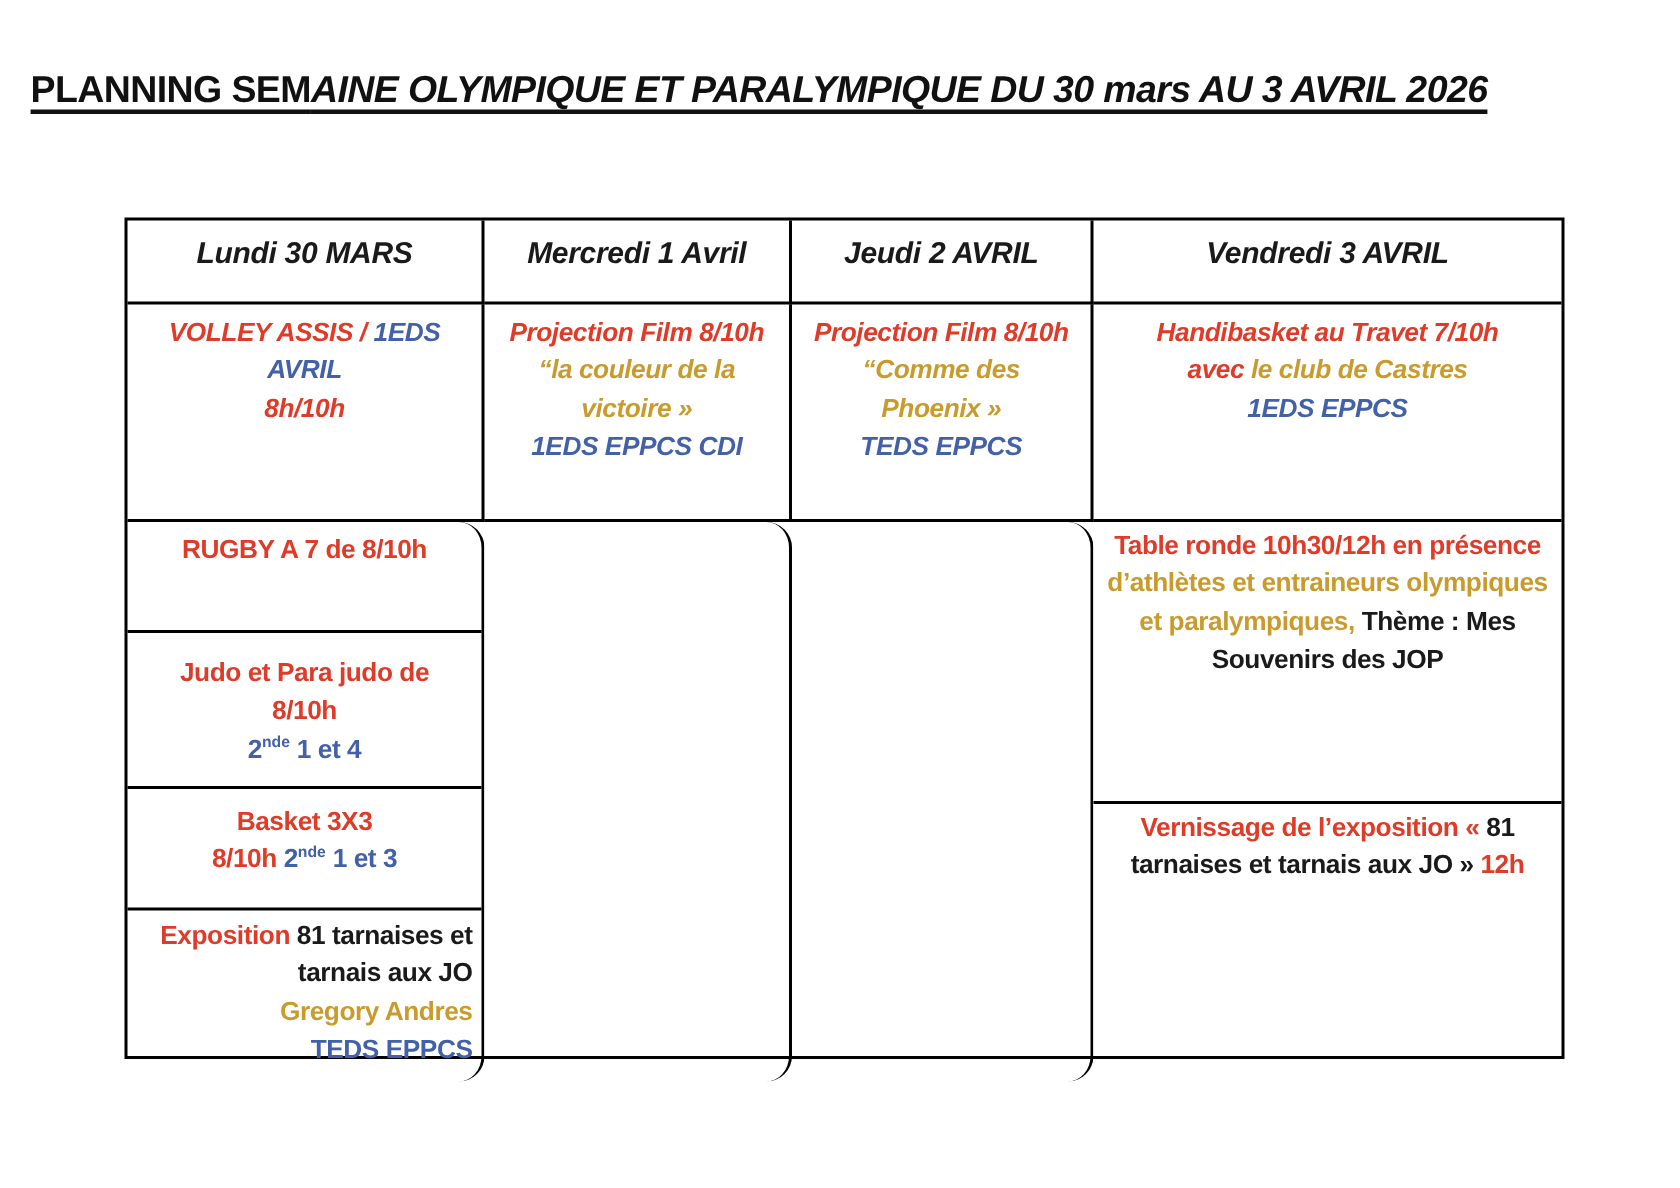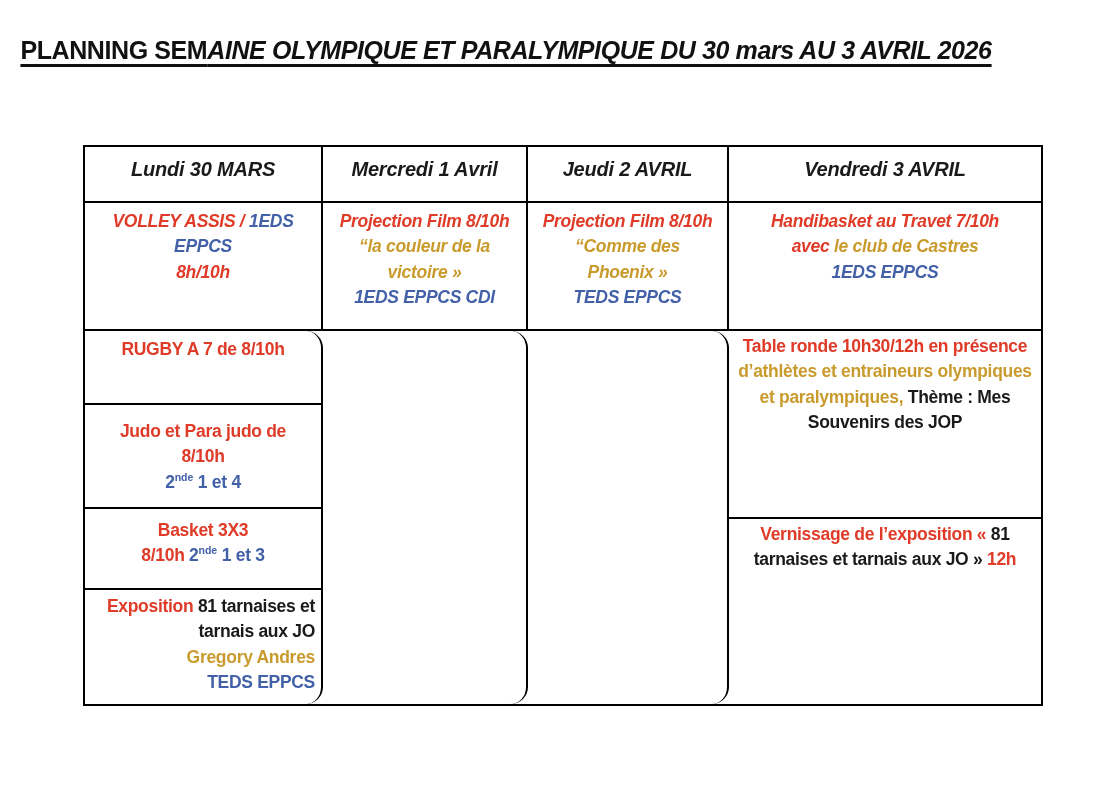--- a/index.html
+++ b/index.html
@@ -3,21 +3,21 @@
 <meta charset="utf-8">
 <style>
   html,body{margin:0;padding:0;}
   body{
     width:1120px;height:792px;background:#ffffff;
     font-family:"Liberation Sans","DejaVu Sans",sans-serif;
     position:relative;overflow:hidden;
     color:#1a1a1a;
   }
   .title{
-    position:absolute;top:36px;left:0;width:1012px;
+    position:absolute;top:46px;left:0;width:1012px;
     text-align:center;font-size:25px;font-weight:700;
     letter-spacing:-0.4px;
     text-decoration:underline;
     text-decoration-thickness:2.5px;
     text-underline-offset:5px;
     color:#111;
   }
   .title .t-it{font-style:italic;}
   .ptable{
     position:absolute;left:83px;top:145px;width:960px;height:561px;
@@ -31,21 +31,21 @@
     font-size:17.5px;
     line-height:1.45;
     letter-spacing:-0.3px;
     padding:4px 6px;
     overflow:hidden;
   }
   .bR{border-right:2px solid #000;}
   .bB{border-bottom:2px solid #000;}
   .w1{width:238px;} .w2{width:205px;} .w3{width:201px;} .w4{width:312px;}
   .thead .cell{height:56px;font-size:20px;font-style:italic;padding-top:8px;letter-spacing:-0.2px;}
-  .row1 .cell{height:128px;font-style:italic;padding-top:6px;}
+  .row1 .cell{height:145px;font-style:italic;padding-top:6px;}
   .tbody{display:flex;height:373px;}
   .bcol{box-sizing:border-box;border-radius:17px;}
   .subcell{box-sizing:border-box;width:100%;}
   .c-red{color:var(--red,#df3b28);}
   .c-blue{color:var(--blue,#4361a8);}
   .c-gold{color:var(--gold,#c99b2d);}
   .c-black{color:var(--text,#1a1a1a);}
   .it{}
   .up{font-style:normal;}
   sup{font-size:0.6em;line-height:0;letter-spacing:0;}
@@ -74,21 +74,21 @@
       <div class="cell w1 bR bB">Lundi 30 MARS</div>
       <div class="cell w2 bR bB">Mercredi 1 Avril</div>
       <div class="cell w3 bR bB">Jeudi 2 AVRIL</div>
       <div class="cell w4 bB">Vendredi 3 AVRIL</div>
     </div>
 
     <div class="trow row1">
 
       <div class="cell w1 bR bB">
         <div class="line"><span class="c-red">VOLLEY ASSIS / </span><span class="c-blue">1EDS</span></div>
-        <div class="line c-blue">EPPCS</div>
+        <div class="line c-blue">AVRIL</div>
         <div class="line c-red">8h/10h</div>
       </div>
 
       <div class="cell w2 bR bB">
         <div class="line c-red">Projection Film 8/10h</div>
         <div class="line c-gold">“la couleur de la</div>
         <div class="line c-gold">victoire »</div>
         <div class="line c-blue">1EDS EPPCS CDI</div>
       </div>
 

